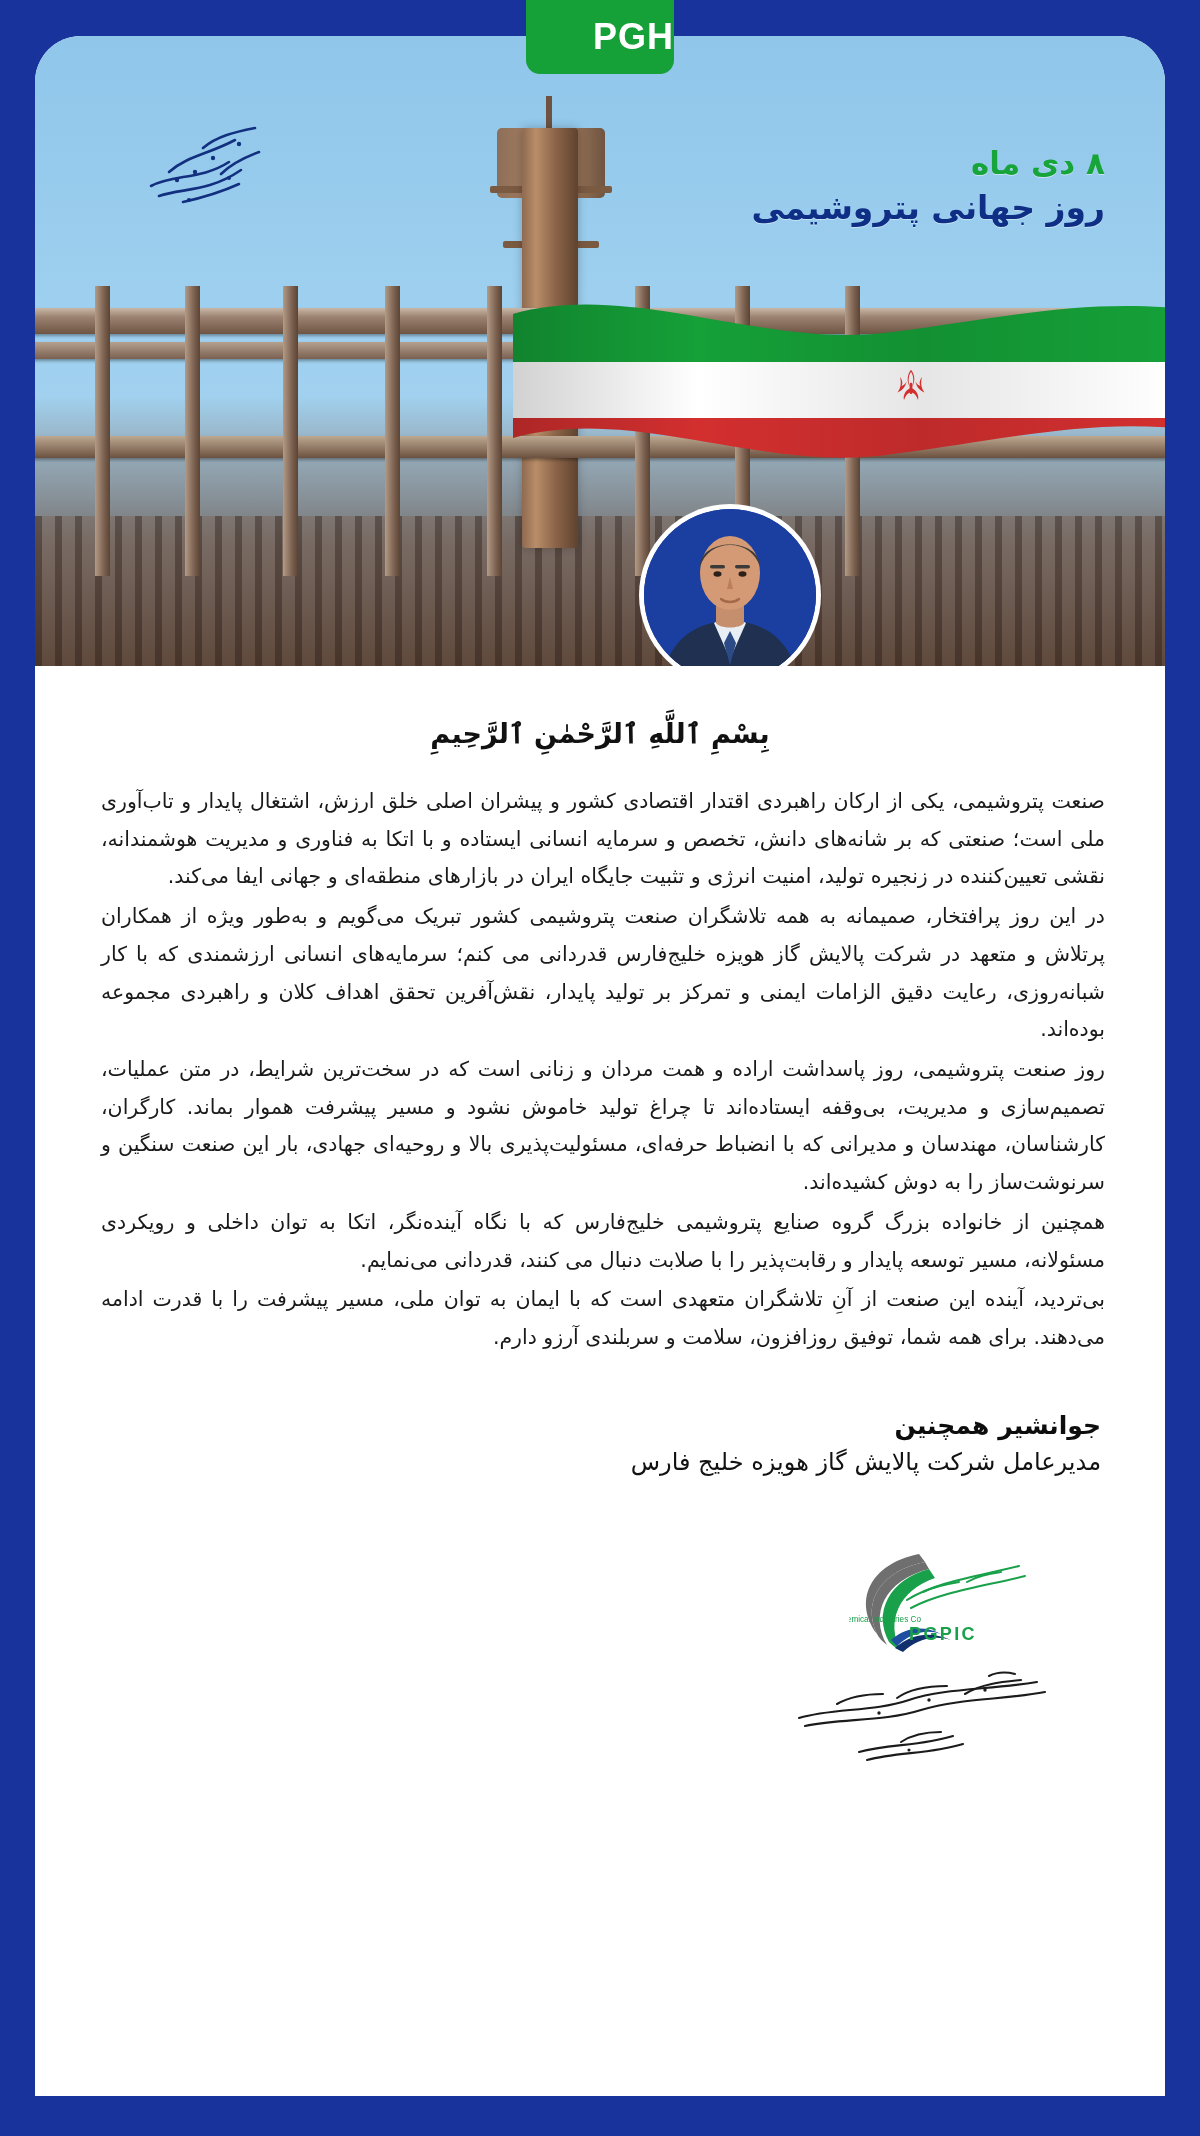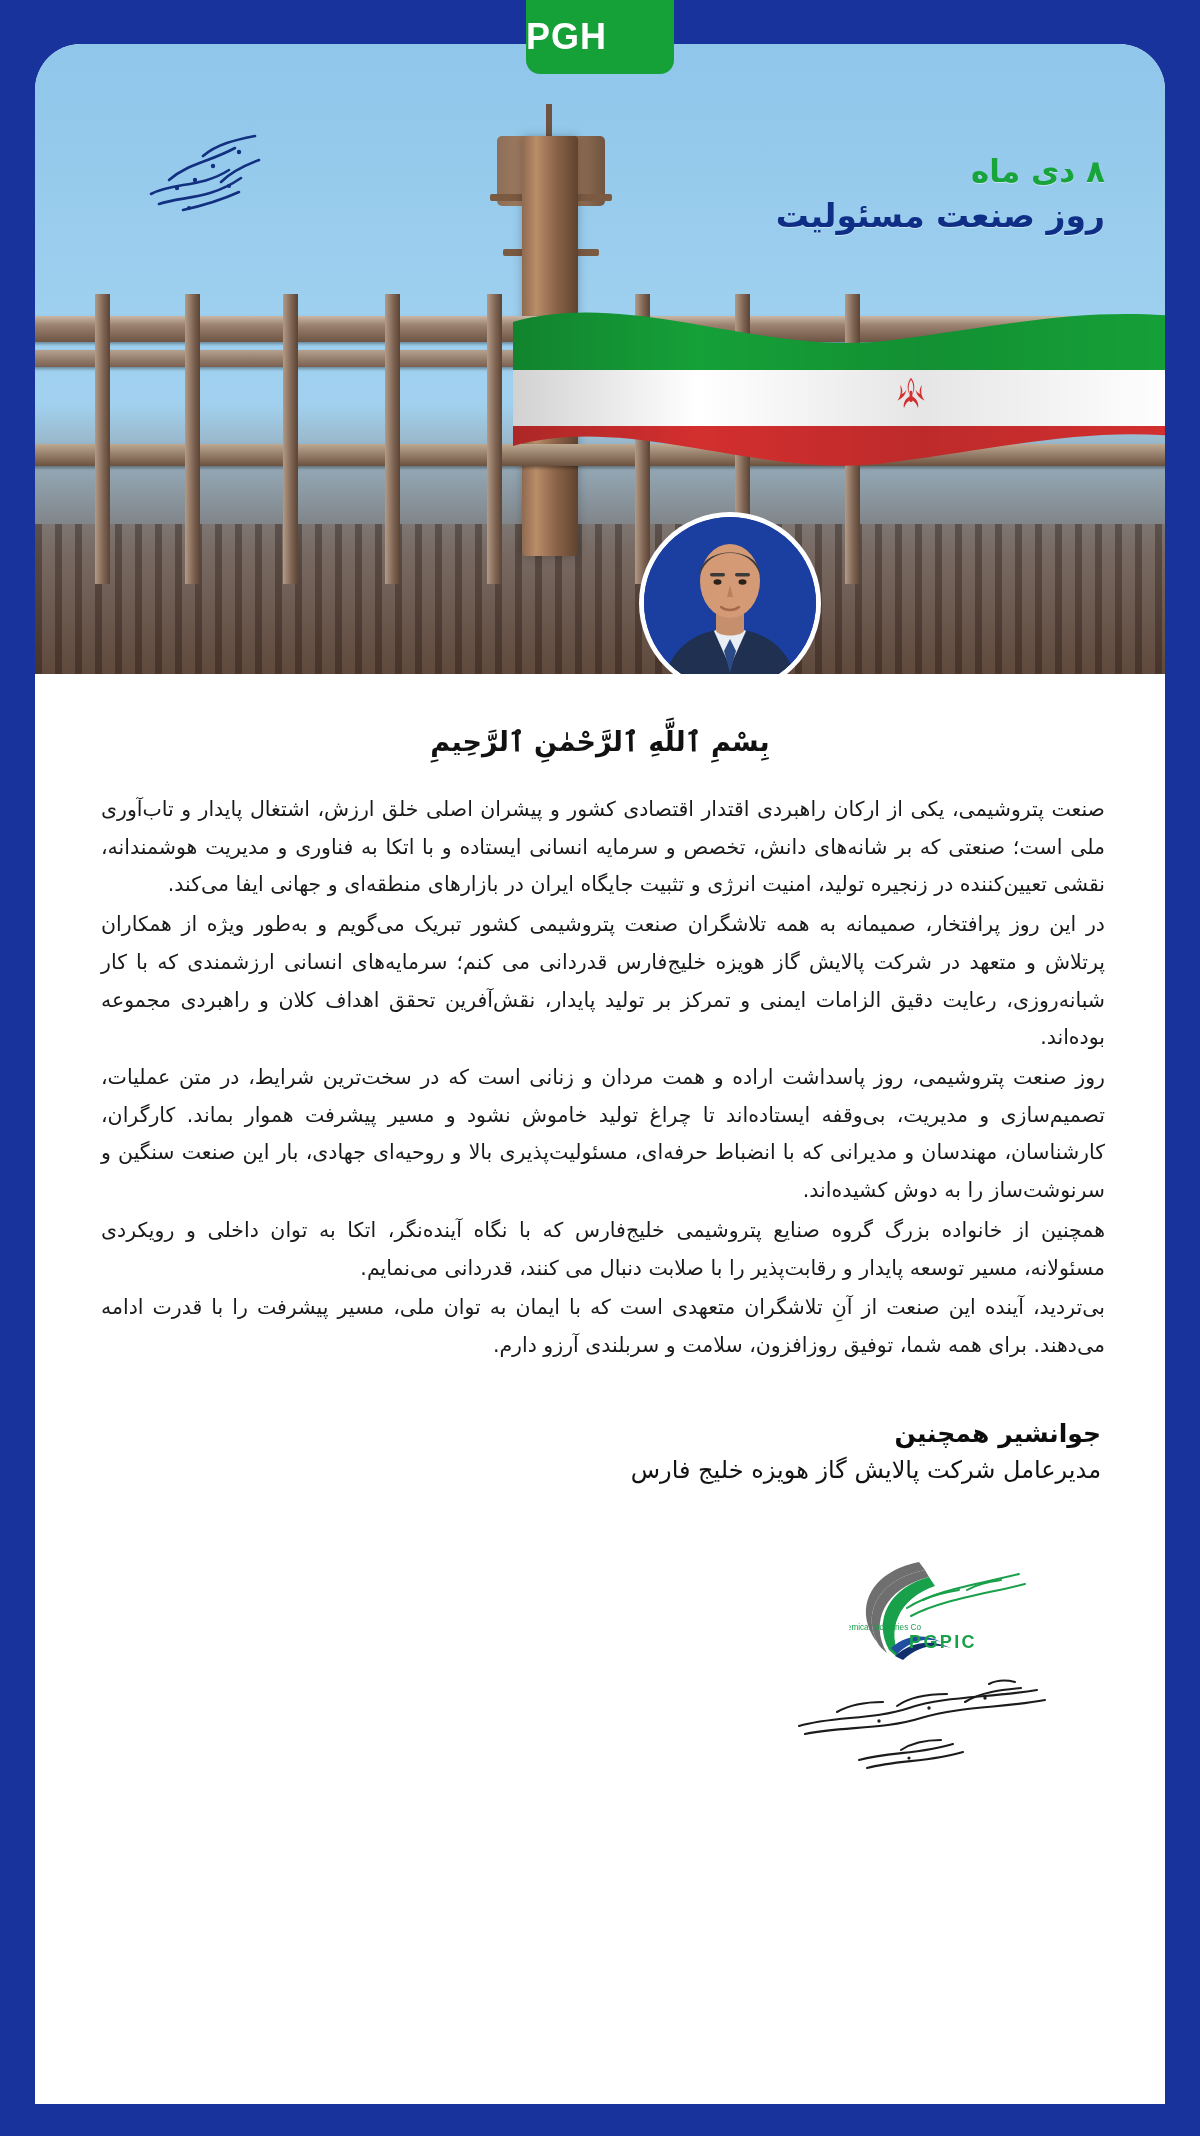--- a/index.html
+++ b/index.html
@@ -22,35 +22,35 @@
     top: 0;
     left: 50%;
     transform: translateX(-50%);
     width: 148px;
     height: 74px;
     background: #15a038;
     border-bottom-left-radius: 14px;
     border-bottom-right-radius: 14px;
     display: flex;
     align-items: center;
-    justify-content: flex-end;
+    justify-content: flex-start;
     z-index: 40;
   }
   .pgh-tab span {
     color: #ffffff;
     font-size: 36px;
     font-weight: bold;
     letter-spacing: 1px;
     font-family: "Liberation Sans", sans-serif;
   }
 
   
   .card {
     position: absolute;
-    top: 44px;
+    top: 36px;
     left: 35px;
     width: 1130px;
     height: 2060px;
     background: #ffffff;
     border-radius: 46px 46px 0 0;
     overflow: hidden;
     display: flex;
     flex-direction: column;
   }
 
@@ -314,21 +314,21 @@
           <circle cx="70" cy="44" r="2.2"></circle>
             <circle cx="96" cy="30" r="2.2"></circle>
           <circle cx="46" cy="86" r="2"></circle>
             <circle cx="86" cy="64" r="2"></circle>
         </g>
       </svg>
     </div>
 
     <div class="hero-head">
       <div class="hero-date">۸ دی ماه</div>
-      <div class="hero-l2">روز صنعت مسئولیت</div>
+      <div class="hero-l2">روز جهانی پتروشیمی</div>
     </div>
 
     <div class="flag">
       <svg viewBox="0 0 660 190" width="660" height="190" aria-hidden="true">
         <defs>
           <clipPath id="ribbonClip">
             <path d="M0 16 C120 -18, 250 52, 380 34 C490 19, 570 2, 660 10
                      L660 130 C570 122, 490 142, 380 156 C250 176, 120 106, 0 140 Z"></path>
           </clipPath>
           <linearGradient id="shade" x1="0" y1="0" x2="1" y2="0">

